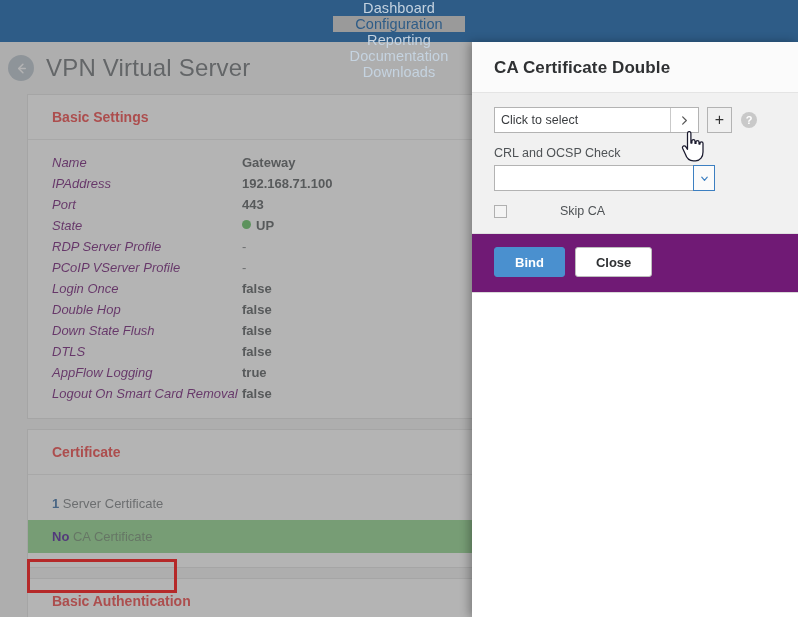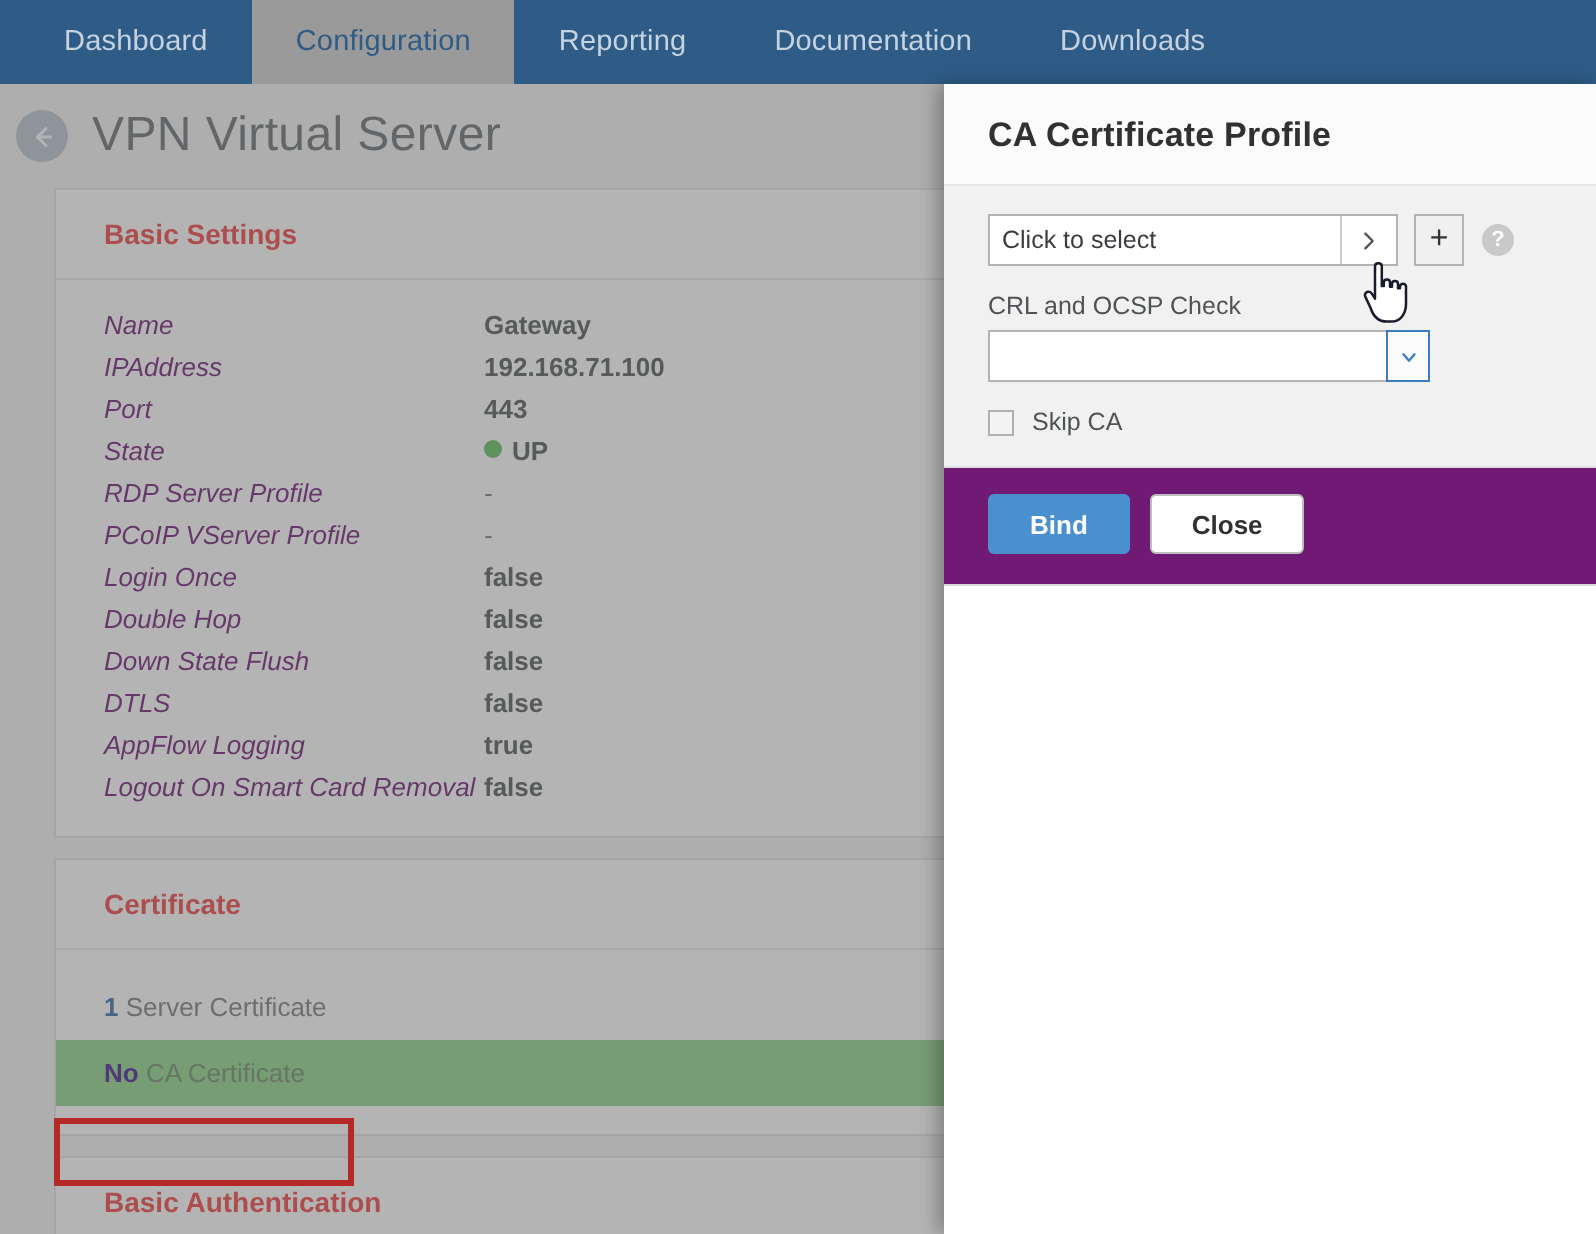--- a/index.html
+++ b/index.html
@@ -20,20 +20,21 @@
 
   
   .topnav {
     position: absolute;
     left: 0; top: 0;
     width: 798px; height: 42px;
     background: #2e5c87;
     display: flex;
     align-items: center;
     z-index: 5;
+    flex-direction: column;
   }
   .topnav .navspacer { width: 10px; flex: 0 0 auto; }
   .nav-tab {
     display: flex;
     align-items: center;
     justify-content: center;
     padding: 0 22px;
     color: #c5d3e0;
     font-size: 14.5px;
     letter-spacing: .1px;
@@ -288,20 +289,21 @@
     background: #fbfbfb;
     display: flex;
     align-items: center;
     justify-content: center;
     box-sizing: border-box;
   }
   .check-row {
     display: flex;
     align-items: center;
     padding-bottom: 15px;
+    gap: 44px;
   }
   .checkbox {
     width: 13px; height: 13px;
     border: 1px solid #b0b0b0;
     background: #f4f4f4;
     box-sizing: border-box;
     cursor: pointer;
     flex: 0 0 auto;
   }
   .check-label {
@@ -446,21 +448,21 @@
     </div>
 
     <div class="scrim"></div>
     <div class="hl-box"></div>
   </div>
 </div>
 
 <div class="modal">
 
   <div class="modal-header">
-    <div class="modal-title">CA Certificate Profile</div>
+    <div class="modal-title">CA Certificate Double</div>
   </div>
 
   <div class="modal-form">
 
     <div class="input-row">
       <div class="combo">
         <input type="text" value="" placeholder="Click to select" style="">
         <div class="combo-btn">
           <svg width="11" height="11" viewBox="0 0 12 12">
             <path d="M4 2 L8 6 L4 10" fill="none" stroke="#555" stroke-width="1.3" stroke-linecap="round" stroke-linejoin="round"></path>

